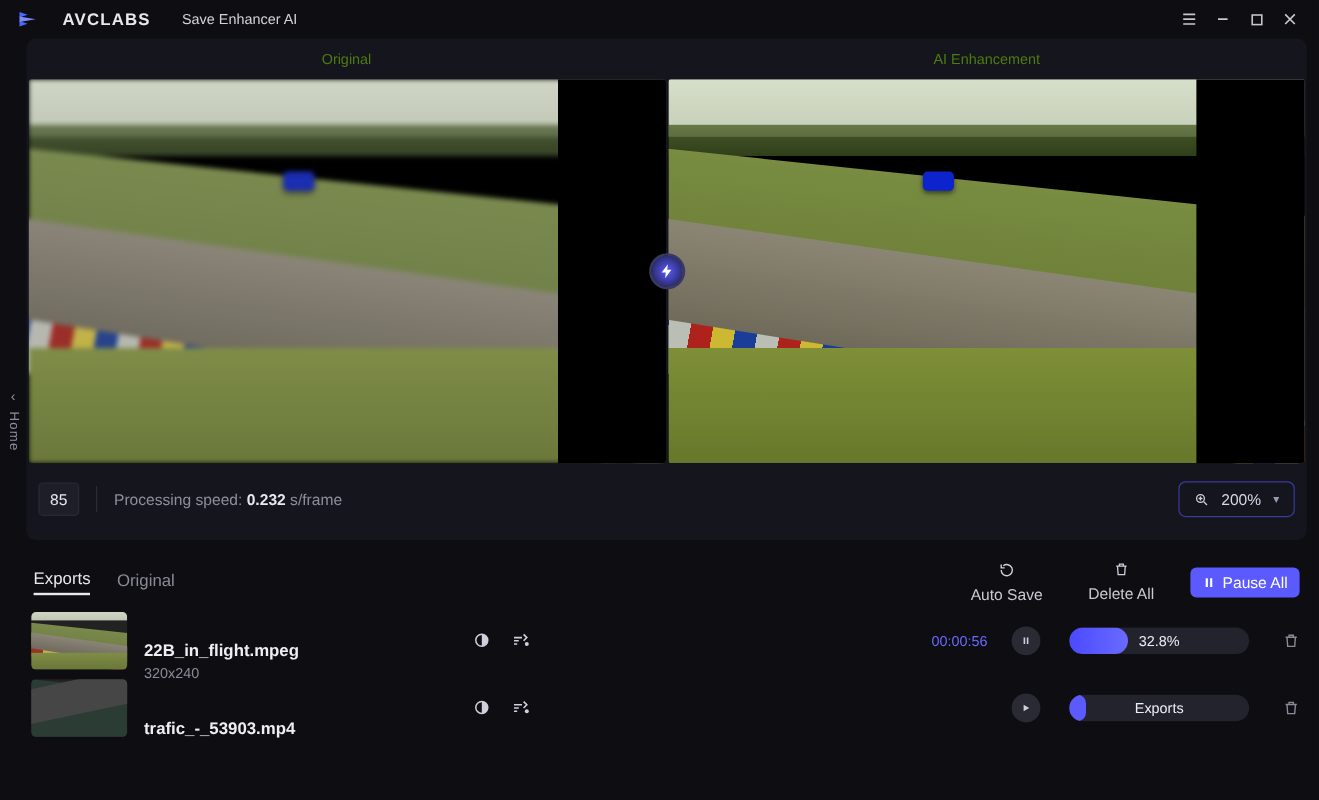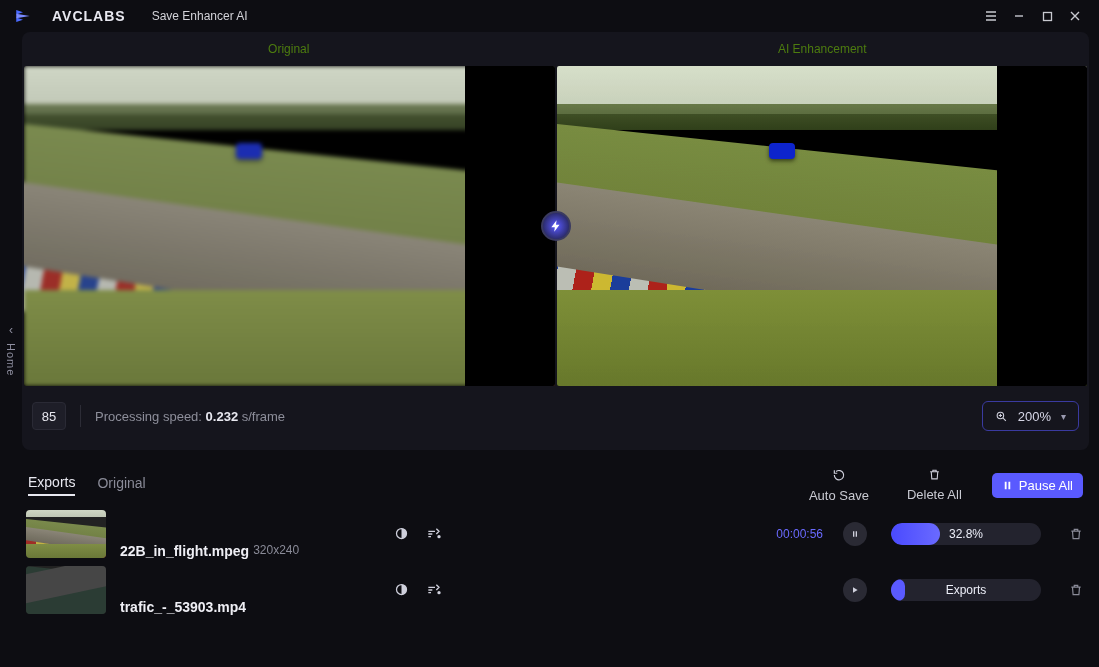--- a/index.html
+++ b/index.html
@@ -119,21 +119,21 @@
 
   .export-list { display:flex; flex-direction:column; }
   .row {
     display:flex; align-items:center; height:56px; padding:0 6px 0 4px; gap:14px;
   }
   .thumb {
     width:80px; height:48px; border-radius:4px; overflow:hidden; position:relative; background:#222;
   }
   .thumb .img{ position:absolute; inset:0; }
   .thumb.t2 .img{ filter:hue-rotate(30deg) brightness(0.8);}
-  .meta { display:flex; flex-direction:row; gap:4px; min-width:220px;margin-top:33px;}
+  .meta { display:flex; flex-direction:column; gap:4px; min-width:220px;margin-top:33px;}
   .fname { color:#eeeef4; font-size:14px; font-weight:600;}
   .res   { color:#8a8b98; font-size:12px;}
   .rowicons { display:flex; gap:18px; color:#babbca; margin-left:40px;}
   .rowicons span{ font-size:14px;}
   .row .sp{flex:1;}
   .time { color:#6a6aff; font-size:12px; margin-right:6px;}
   .circle-btn {
     width:24px; height:24px; border-radius:50%; background:#2a2a34;
     display:flex; align-items:center; justify-content:center; color:#cfd0dc; font-size:10px;
   }

